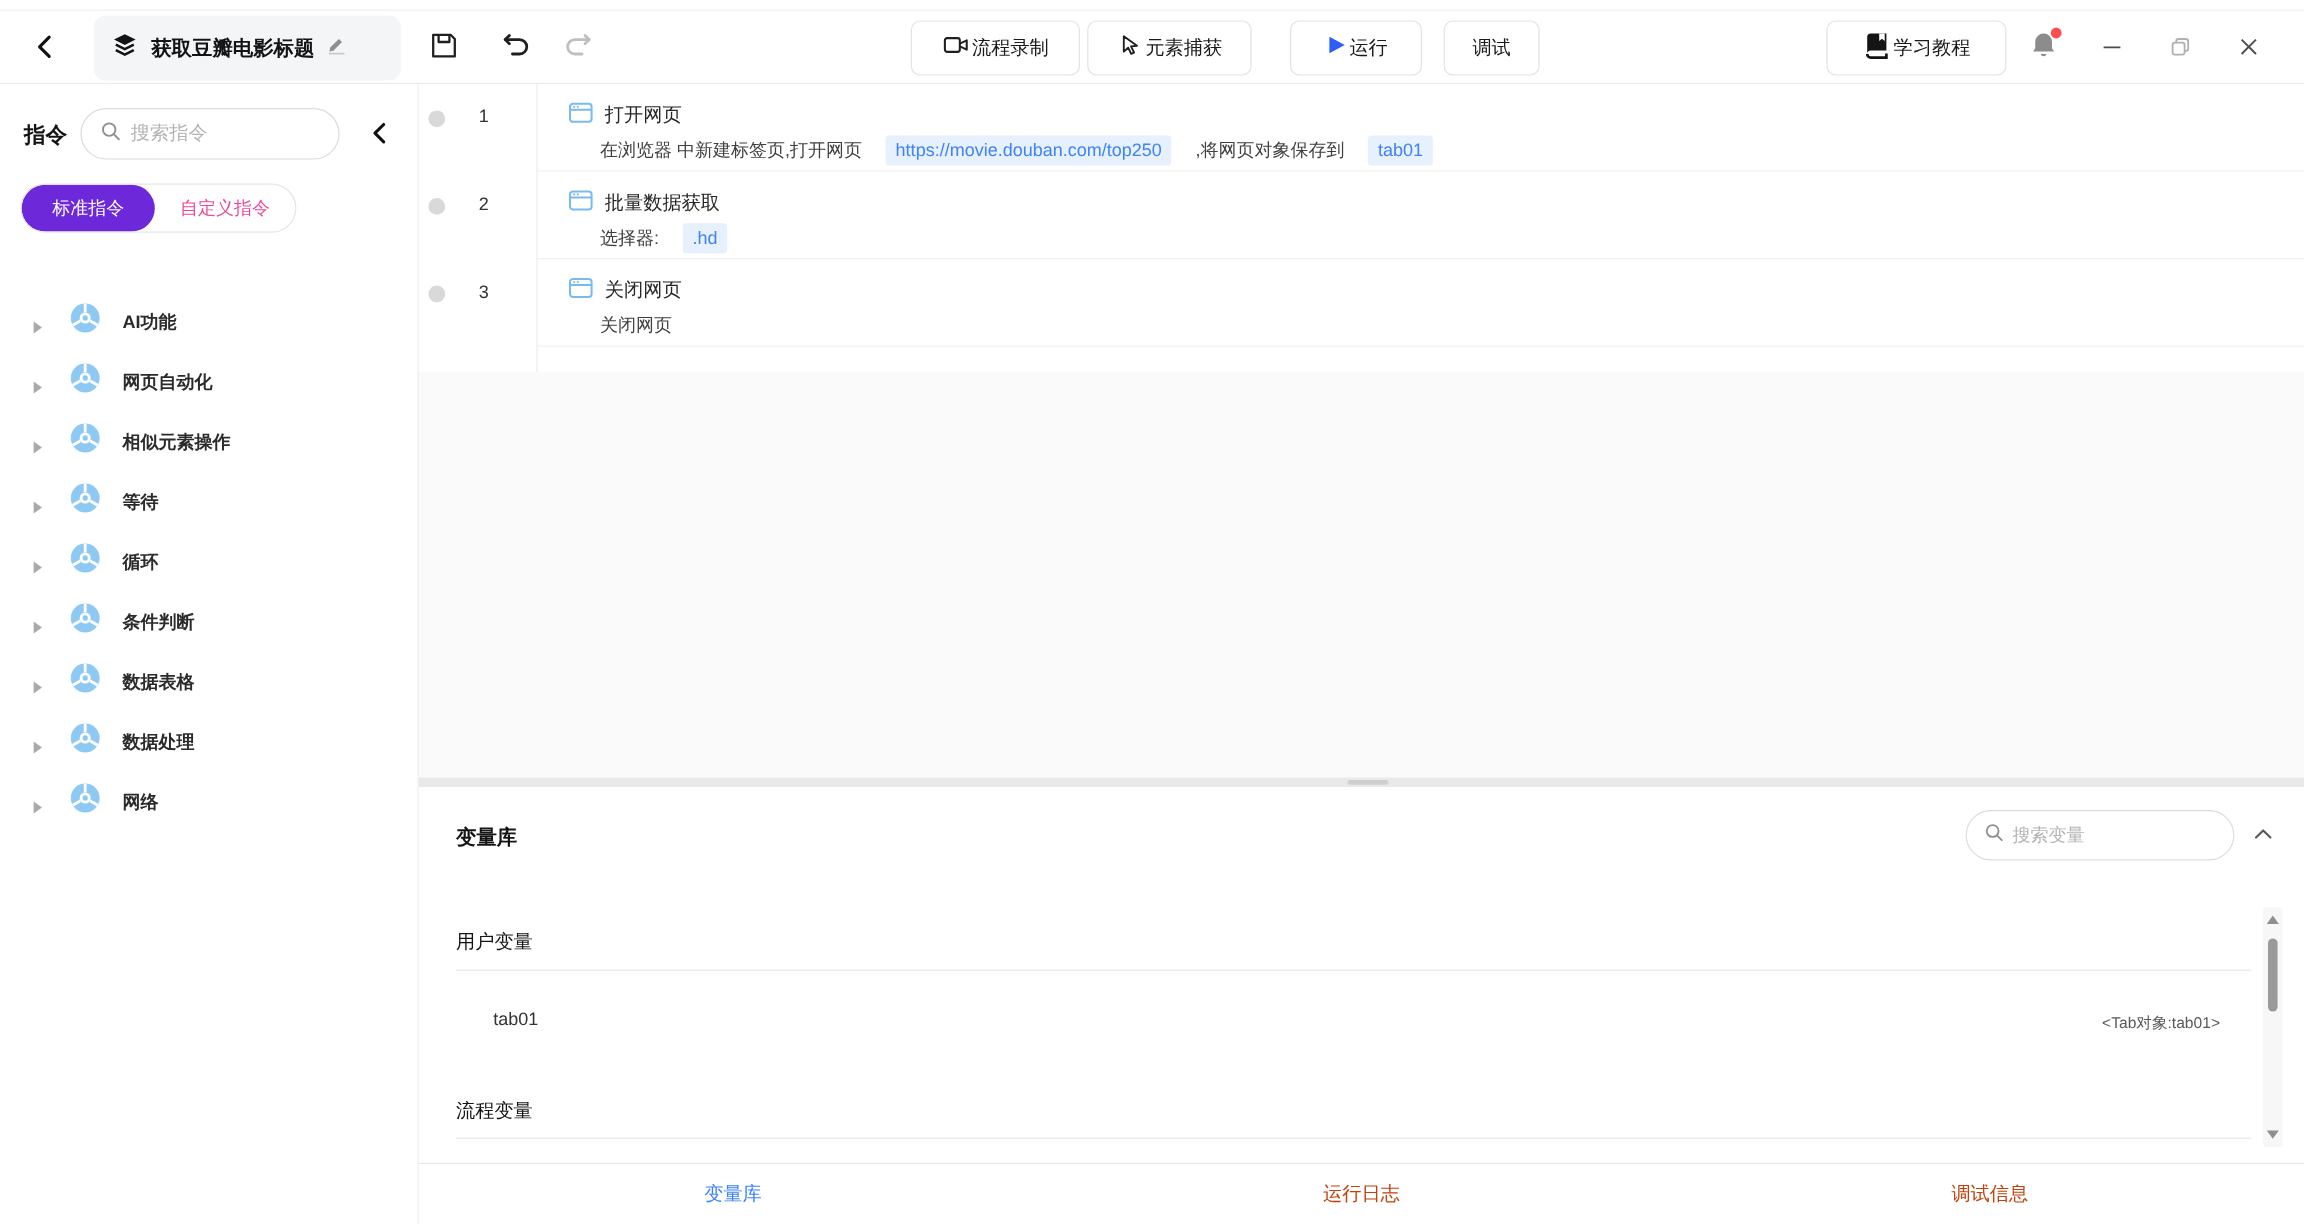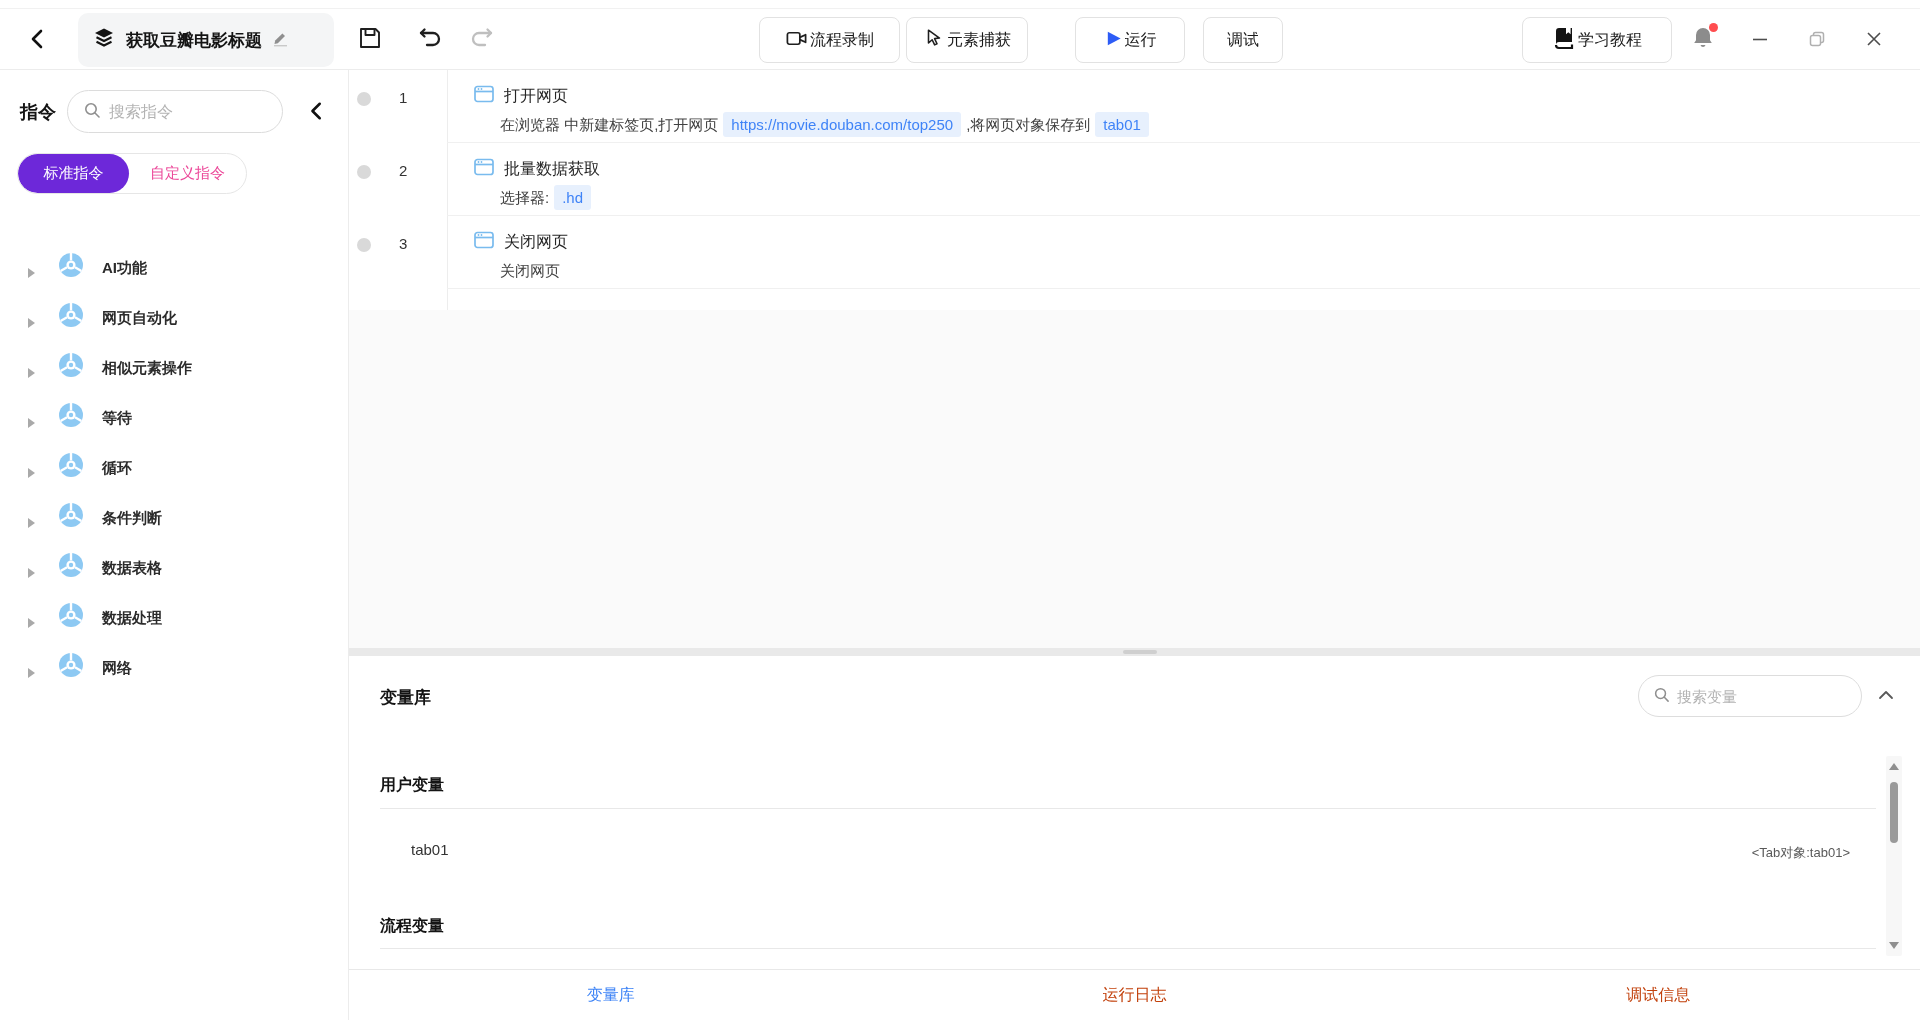--- a/index.html
+++ b/index.html
@@ -41,35 +41,35 @@
   .canvas{position:absolute;left:349px;top:70px;width:1571px;height:950px;background:#fafafa}
   .steps{position:absolute;left:0;top:0;width:100%;height:240px;background:#fff}
   .vline{position:absolute;left:98px;top:0;bottom:0;width:1px;background:#ededed}
   .step{position:relative;height:73px}
   .step-gutter{position:absolute;left:0;top:0;width:98px;height:100%}
   .step-dot{position:absolute;left:8px;top:22px;width:14px;height:14px;border-radius:50%;background:#d9d9d9;cursor:pointer}
   .step-num{position:absolute;left:50px;top:19px;font-size:15px;color:#333}
   .step-body{margin-left:98px;height:100%;border-bottom:1px solid #f0f0f0;padding:13px 0 0 26px;cursor:pointer}
   .step-title{display:flex;align-items:center;gap:9px;font-size:16px;color:#262626}
   .step-desc{margin:3px 0 0 27px;font-size:15px;color:#404040;line-height:26px;white-space:nowrap}
-  .chip{display:inline-block;background:#e7f0fd;color:#3f83f7;border-radius:3px;padding:0 8px;margin:0 5px;line-height:25px;cursor:pointer}
+  .chip{display:inline-block;background:#e7f0fd;color:#3f83f7;border-radius:3px;padding:0 8px;margin:0 20px;line-height:25px;cursor:pointer}
 
   .splitter{position:absolute;left:0;top:578px;width:100%;height:8px;background:#e9e9e9;cursor:row-resize}
   .splitter .handle{position:absolute;left:774px;top:2px;width:34px;height:4px;border-radius:2px;background:#cfcfcf}
 
   
   .varpanel{position:absolute;left:0;top:586px;width:100%;height:313px;background:#fff}
   .vp-title{position:absolute;left:31px;top:30px;font-size:17px;font-weight:bold;color:#141414}
   .vp-search{position:absolute;right:58px;top:19px;width:224px;height:42px;border:1px solid #ddd;border-radius:21px;
              display:flex;align-items:center;padding-left:14px;gap:7px;background:#fff}
   .vp-search input{border:none;outline:none;width:150px;font-size:15px;color:#333;background:transparent;
                    font-family:"Liberation Sans","DejaVu Sans",sans-serif}
   .vp-search input::placeholder{color:#b3b3b3}
   .vp-collapse{position:absolute;right:22px;top:28px;width:24px;height:24px}
-  .vp-sec{position:absolute;left:31px;font-size:16px;font-weight:bold;color:#141414}
+  .vp-sec{position:absolute;left:31px;font-size:16px;font-weight:normal;color:#141414}
   .vp-hr{position:absolute;left:31px;right:44px;height:1px;background:#e8e8e8}
   .vp-name{position:absolute;left:62px;top:185px;font-size:15px;color:#333;cursor:pointer}
   .vp-value{position:absolute;right:70px;top:188px;font-size:13px;color:#595959}
   .vscroll{position:absolute;left:1537px;top:100px;width:16px;height:200px;background:#f7f7f7;border-radius:2px}
   .vs-up,.vs-down{position:absolute;left:3px;width:0;height:0;border-left:5px solid transparent;border-right:5px solid transparent;cursor:pointer}
   .vs-up{top:7px;border-bottom:7px solid #8f8f8f}
   .vs-down{bottom:7px;border-top:7px solid #8f8f8f}
   .vs-thumb{position:absolute;left:4px;top:26px;width:8px;height:61px;border-radius:4px;background:#9a9a9a;cursor:pointer}
 
   
@@ -138,21 +138,21 @@
     <button class="tb-btn" style="left:759px;width:141px">
       <span>
         <svg width="23" height="23" viewBox="0 0 24 24" fill="none" stroke="#1f1f1f" stroke-width="1.8" stroke-linejoin="round">
             <rect x="2.5" y="6" width="13" height="12" rx="2"></rect>
             <path d="M15.5 13.2 21.5 16V8l-6 2.8"></path>
           </svg>
       </span>
       <span>流程录制</span>
     </button>
 
-    <button class="tb-btn" style="left:906px;width:122px">
+    <button class="tb-btn" style="left:906px;width:137px">
       <span>
         <svg width="22" height="22" viewBox="0 0 24 24" fill="none" stroke="#1f1f1f" stroke-width="1.7" stroke-linejoin="round">
             <path d="M6 3.5v14l4-3.6 2.7 5.6 2.6-1.2-2.7-5.6 5.4-.6z"></path>
           </svg>
       </span>
       <span>元素捕获</span>
     </button>
 
     <button class="tb-btn" style="left:1075px;width:110px">
       <span>

